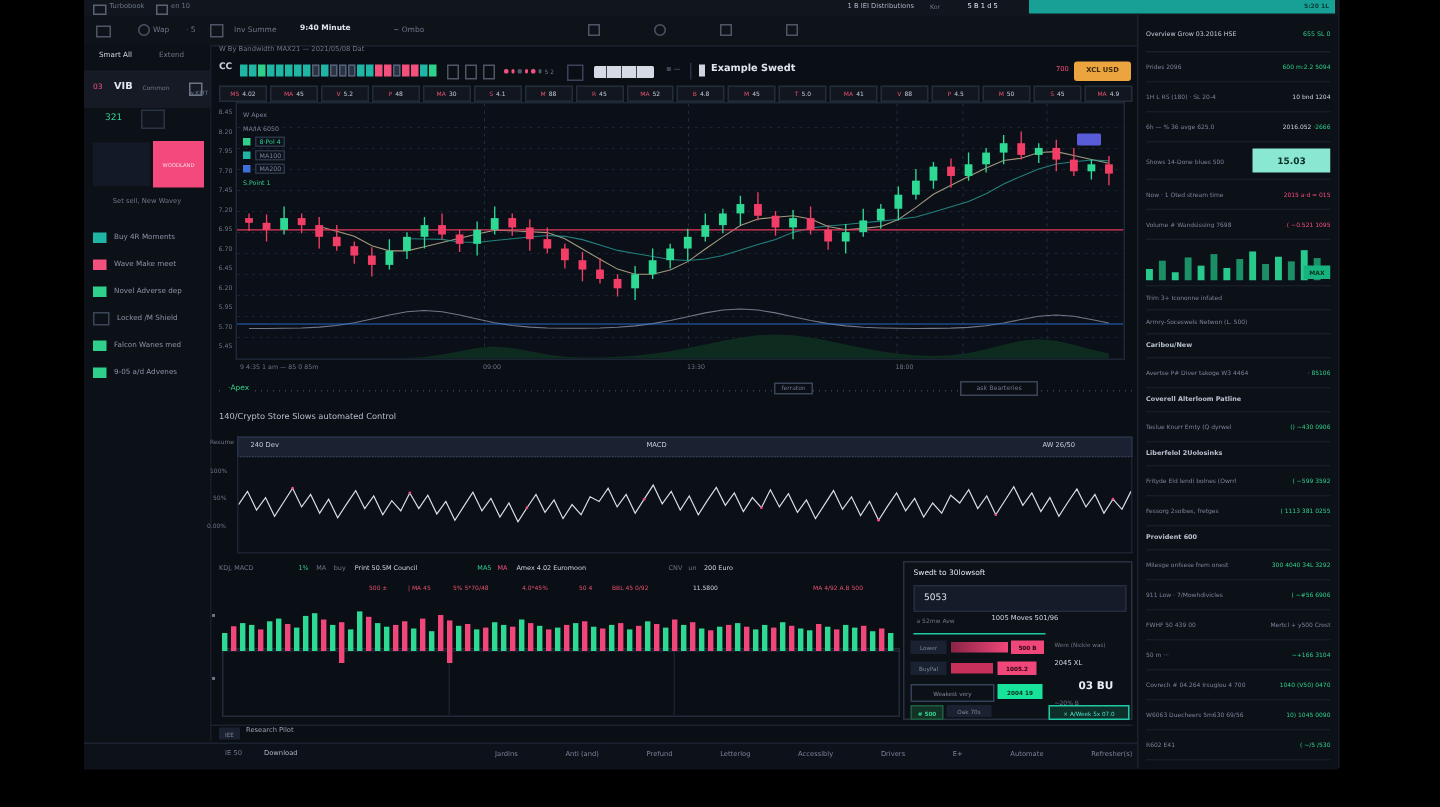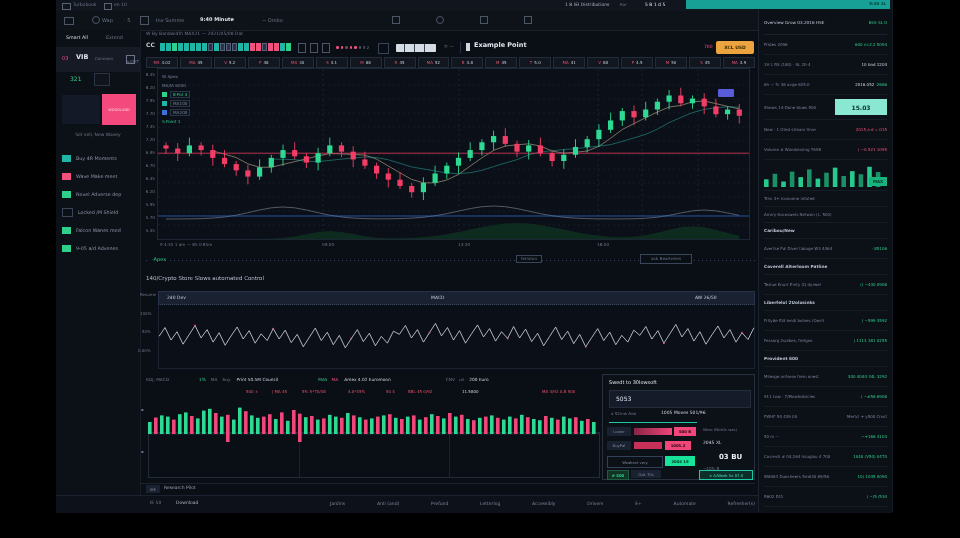--- a/index.html
+++ b/index.html
@@ -192,21 +192,21 @@
         <div class="dot" style="background: rgb(244, 80, 126);"></div>
         <div class="dot" style="background: rgb(244, 80, 126);"></div>
         <div class="dot" style="background: rgb(76, 86, 102);"></div>
         <div style="font-size: 4px; color: rgb(109, 118, 135);">5 2</div>
       </div>
   <div class="abs" style="left:322px;top:43px;width:9px;height:9px;border:1px solid #39445a;"></div>
   <div id="wpill"></div>
   <span class="t dim" style="left:388px;top:45px;font-size:4.5px;">≡ —</span>
   <div class="abs" style="left:404px;top:42px;width:1px;height:11px;background:#27324a;"></div>
   <div class="abs" style="left:410px;top:43px;width:4px;height:8px;background:#cfd6e2;"></div>
-  <span class="t wht" style="left:418px;top:42px;font-size:6.5px;font-weight:bold;">Example Point</span>
+  <span class="t wht" style="left:418px;top:42px;font-size:6.5px;font-weight:bold;">Example Swedt</span>
   <span class="t red" style="left:648px;top:45px;font-size:4.5px;">700</span>
   <div id="orangebtn" style="top:41px;">
         <span>XCL USD</span>
       </div>
 
   <div id="tagrow">
         <div class="tag">
           <span style="color:#e5516f">M5</span>
           <span style="color:#c3ccd9">4.02</span>
         </div>

